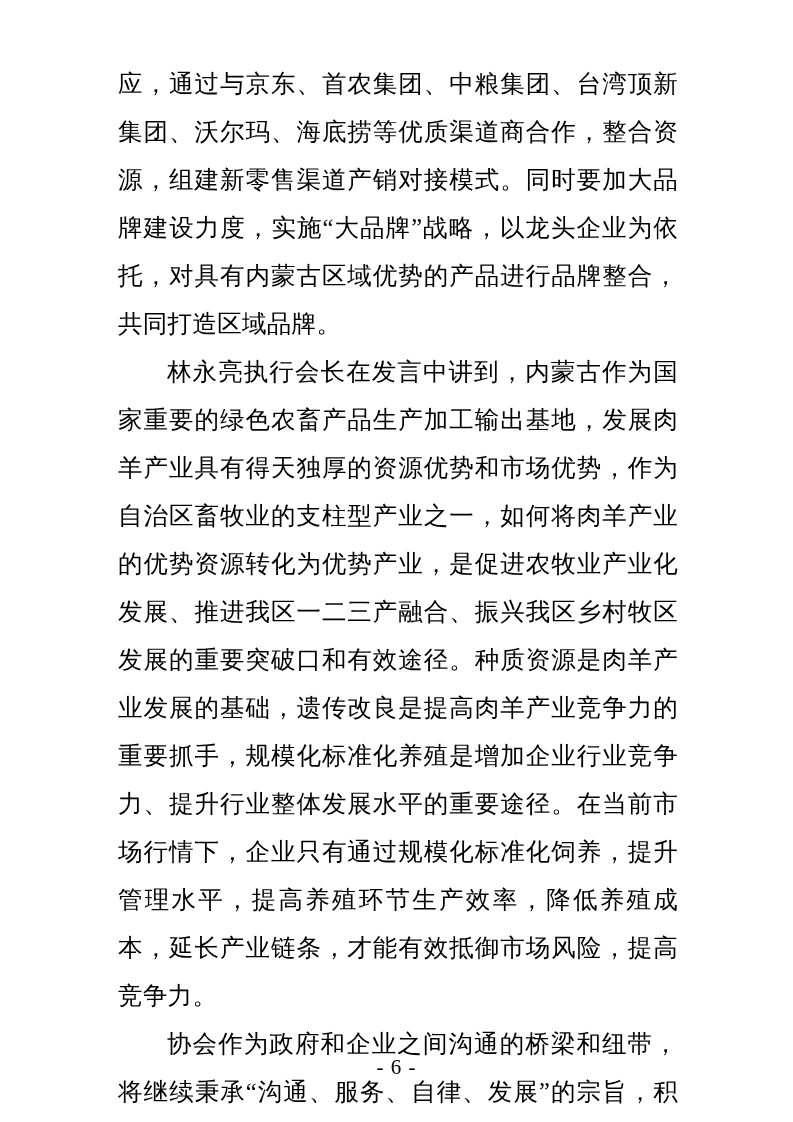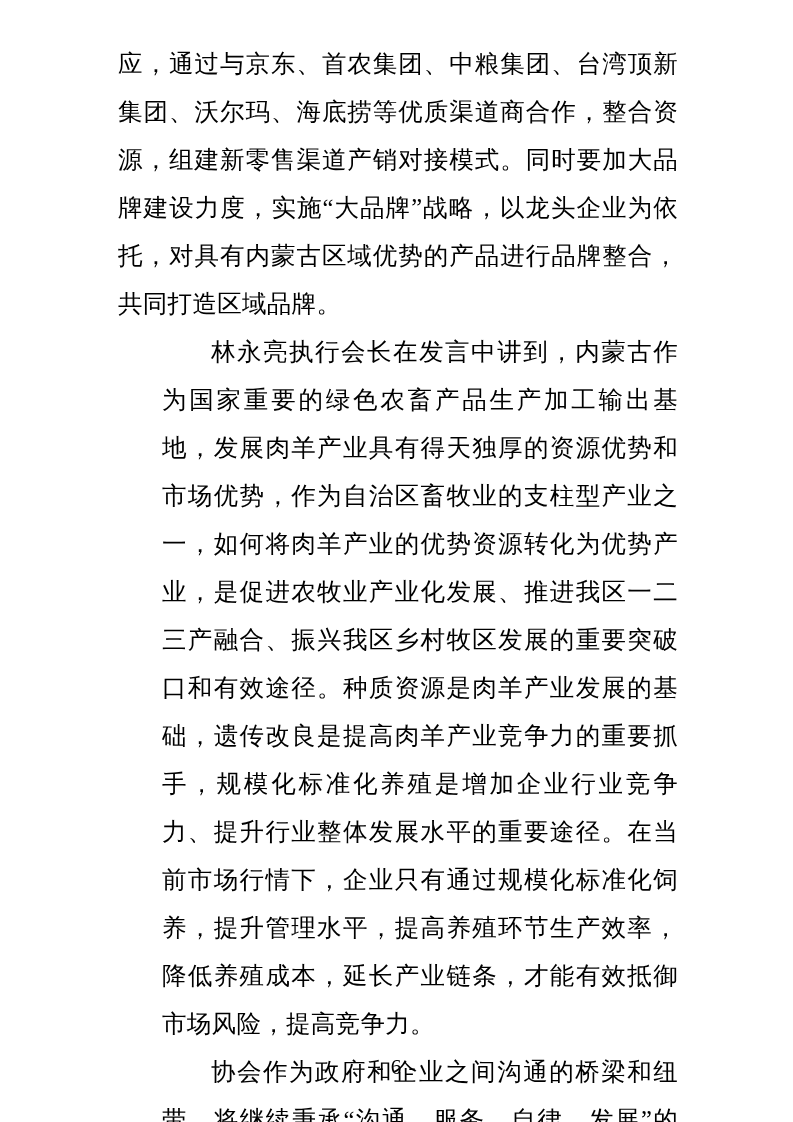--- a/index.html
+++ b/index.html
@@ -15,38 +15,37 @@
     color: #000000;
     overflow: hidden;
   }
   .page {
     position: absolute;
     left: 0;
     top: 0;
     width: 793px;
     height: 1122px;
     box-sizing: border-box;
-    padding: 40px 118px 0 118px;
+    padding: 60px 118px 0 118px;
   }
   .doc-body {
     width: 560px;
   }
   .para {
     font-size: 24.5px;
     line-height: 48px;
     letter-spacing: 0.3px;
     text-align: justify;
     text-justify: inter-ideograph;
     margin: 0 0 0 0;
     white-space: pre-wrap;
     word-break: break-all;
   }
   .para.indent {
     text-indent: 49px;
-    margin-left: 44px;
   }
   .page-number {
     position: absolute;
     left: 0;
     right: 0;
     bottom: 42px;
     text-align: center;
     font-size: 21px;
     font-family: "Liberation Serif", "DejaVu Serif", serif;
     letter-spacing: 1px;

